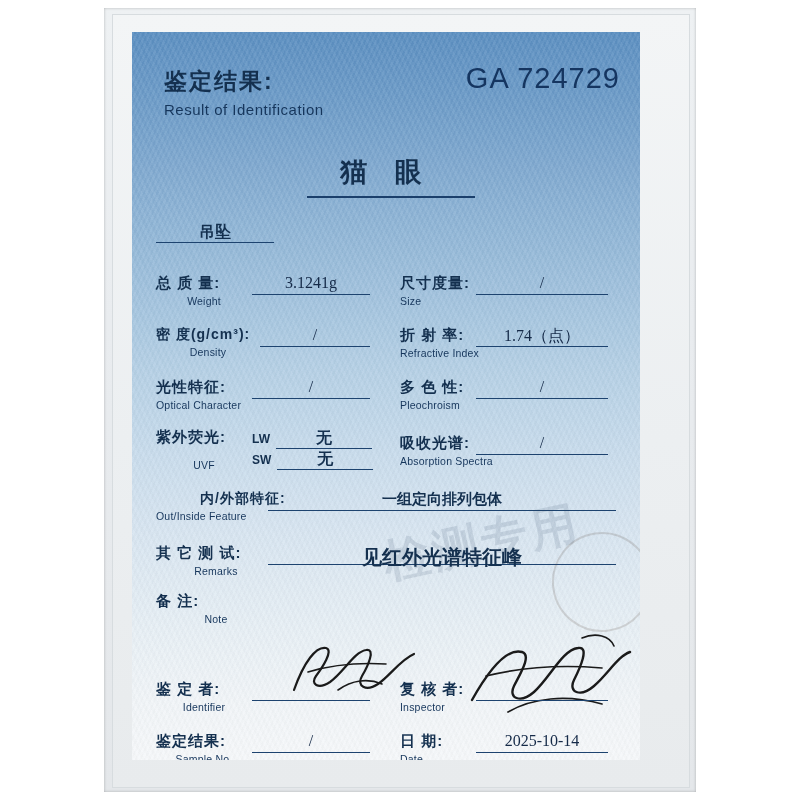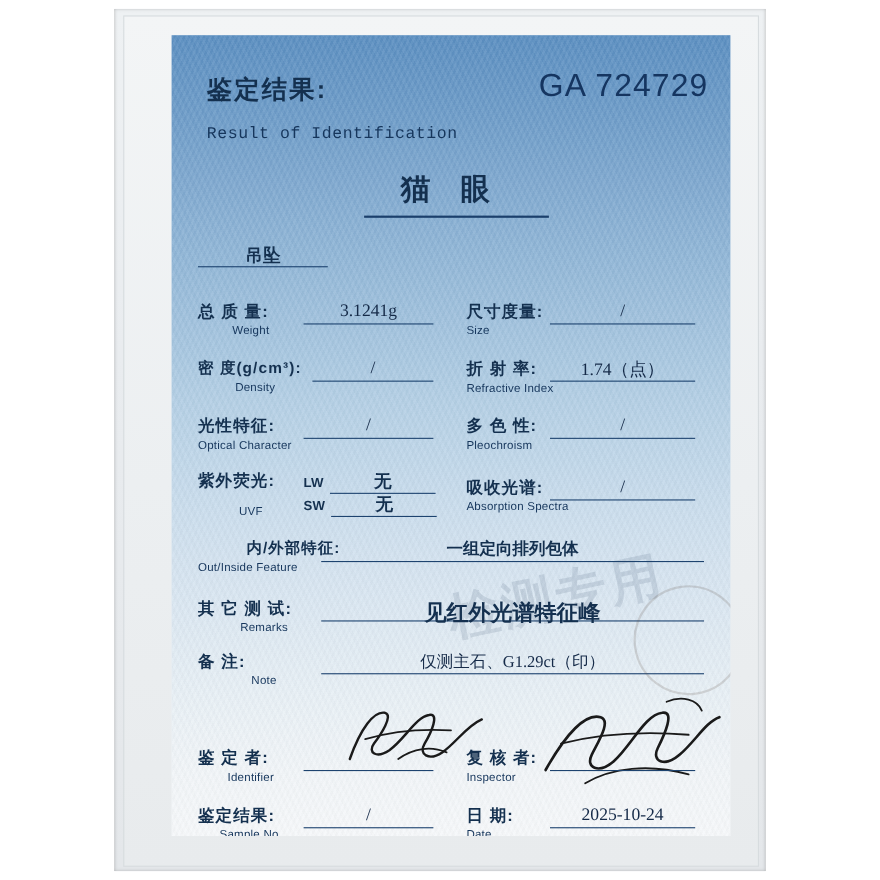--- a/index.html
+++ b/index.html
@@ -34,21 +34,21 @@
     left: 112px;
     top: 14px;
     width: 576px;
     height: 772px;
     background: linear-gradient(180deg, #f3f5f6 0%, #eceff1 55%, #e8ebed 100%);
     border: 1px solid #d7dcdf;
   }
   
   .card {
     position: absolute;
-    left: 156px;
+    left: 132px;
     top: 32px;
     width: 508px;
     height: 728px;
     background: linear-gradient(180deg,
         #5b8fc1 0%,
         #6d9cc8 10%,
         #86aed2 22%,
         #9dbfdc 34%,
         #b4cfe5 46%,
         #c8dcec 58%,
@@ -76,24 +76,24 @@
     width: 444px;
   }
   .hdr-cn {
     font-size: 23px;
     font-weight: bold;
     letter-spacing: 2px;
     color: #14304f;
   }
   .hdr-en {
     font-size: 15px;
-    margin-top: 16px;
+    margin-top: 4px;
     letter-spacing: 0.5px;
     color: #16365c;
-    font-family: Liberation Mono, monospace;
+    font-family: Liberation Sans, sans-serif;
   }
   .serial {
     position: absolute;
     right: 20px;
     top: 30px;
     font-size: 29px;
     letter-spacing: 1px;
     color: #153560;
     font-family: "Liberation Sans", sans-serif;
   }
@@ -324,21 +324,20 @@
         <div class="val cn" style="width:348px;font-size:20px;">见红外光谱特征峰</div>
       </div>
     </div>
 
     <div class="row" style="top:560px;height:46px;">
       <div class="cell" style="left:24px;top:0;">
         <div class="lbl" style="width:112px;">
           <div class="lbl-cn">备    注:</div>
           <div class="lbl-en lbl-center" style="padding-left:8px;">Note</div>
         </div>
-        <div class="val hand" style="width:348px;font-size:15px;">仅测主石、G1.29ct（印）</div>
       </div>
     </div>
 
     <div class="watermark">检测专用</div>
     <div class="stamp-ring"></div>
 
     <svg class="sig" style="left:150px;top:600px;" width="150" height="72" viewBox="0 0 150 72">
       <path d="M12,58 C22,30 34,14 44,16 C52,18 40,36 34,44 C28,52 36,58 48,50 C62,40 72,20 84,18 C94,16 86,34 80,44 C74,54 84,60 96,52 C108,44 118,28 132,22" fill="none" stroke="#1a1a1a" stroke-width="2.2" stroke-linecap="round"></path>
       <path d="M26,40 C46,34 70,30 104,32" fill="none" stroke="#1a1a1a" stroke-width="1.6" stroke-linecap="round"></path>
       <path d="M56,58 C70,48 86,46 100,52" fill="none" stroke="#1a1a1a" stroke-width="1.6" stroke-linecap="round"></path>
@@ -374,18 +373,18 @@
           <div class="lbl-cn">鉴定结果:</div>
           <div class="lbl-en lbl-center">Sample No.</div>
         </div>
         <div class="val hand" style="width:118px;">/</div>
       </div>
       <div class="cell" style="left:268px;top:0;">
         <div class="lbl" style="width:76px;">
           <div class="lbl-cn">日    期:</div>
           <div class="lbl-en">Date</div>
         </div>
-        <div class="val hand" style="width:132px;">2025-10-24</div>
+        <div class="val hand" style="width:132px;">2025-10-14</div>
       </div>
     </div>
 
   </div>
 </div>
 
 </body></html>

